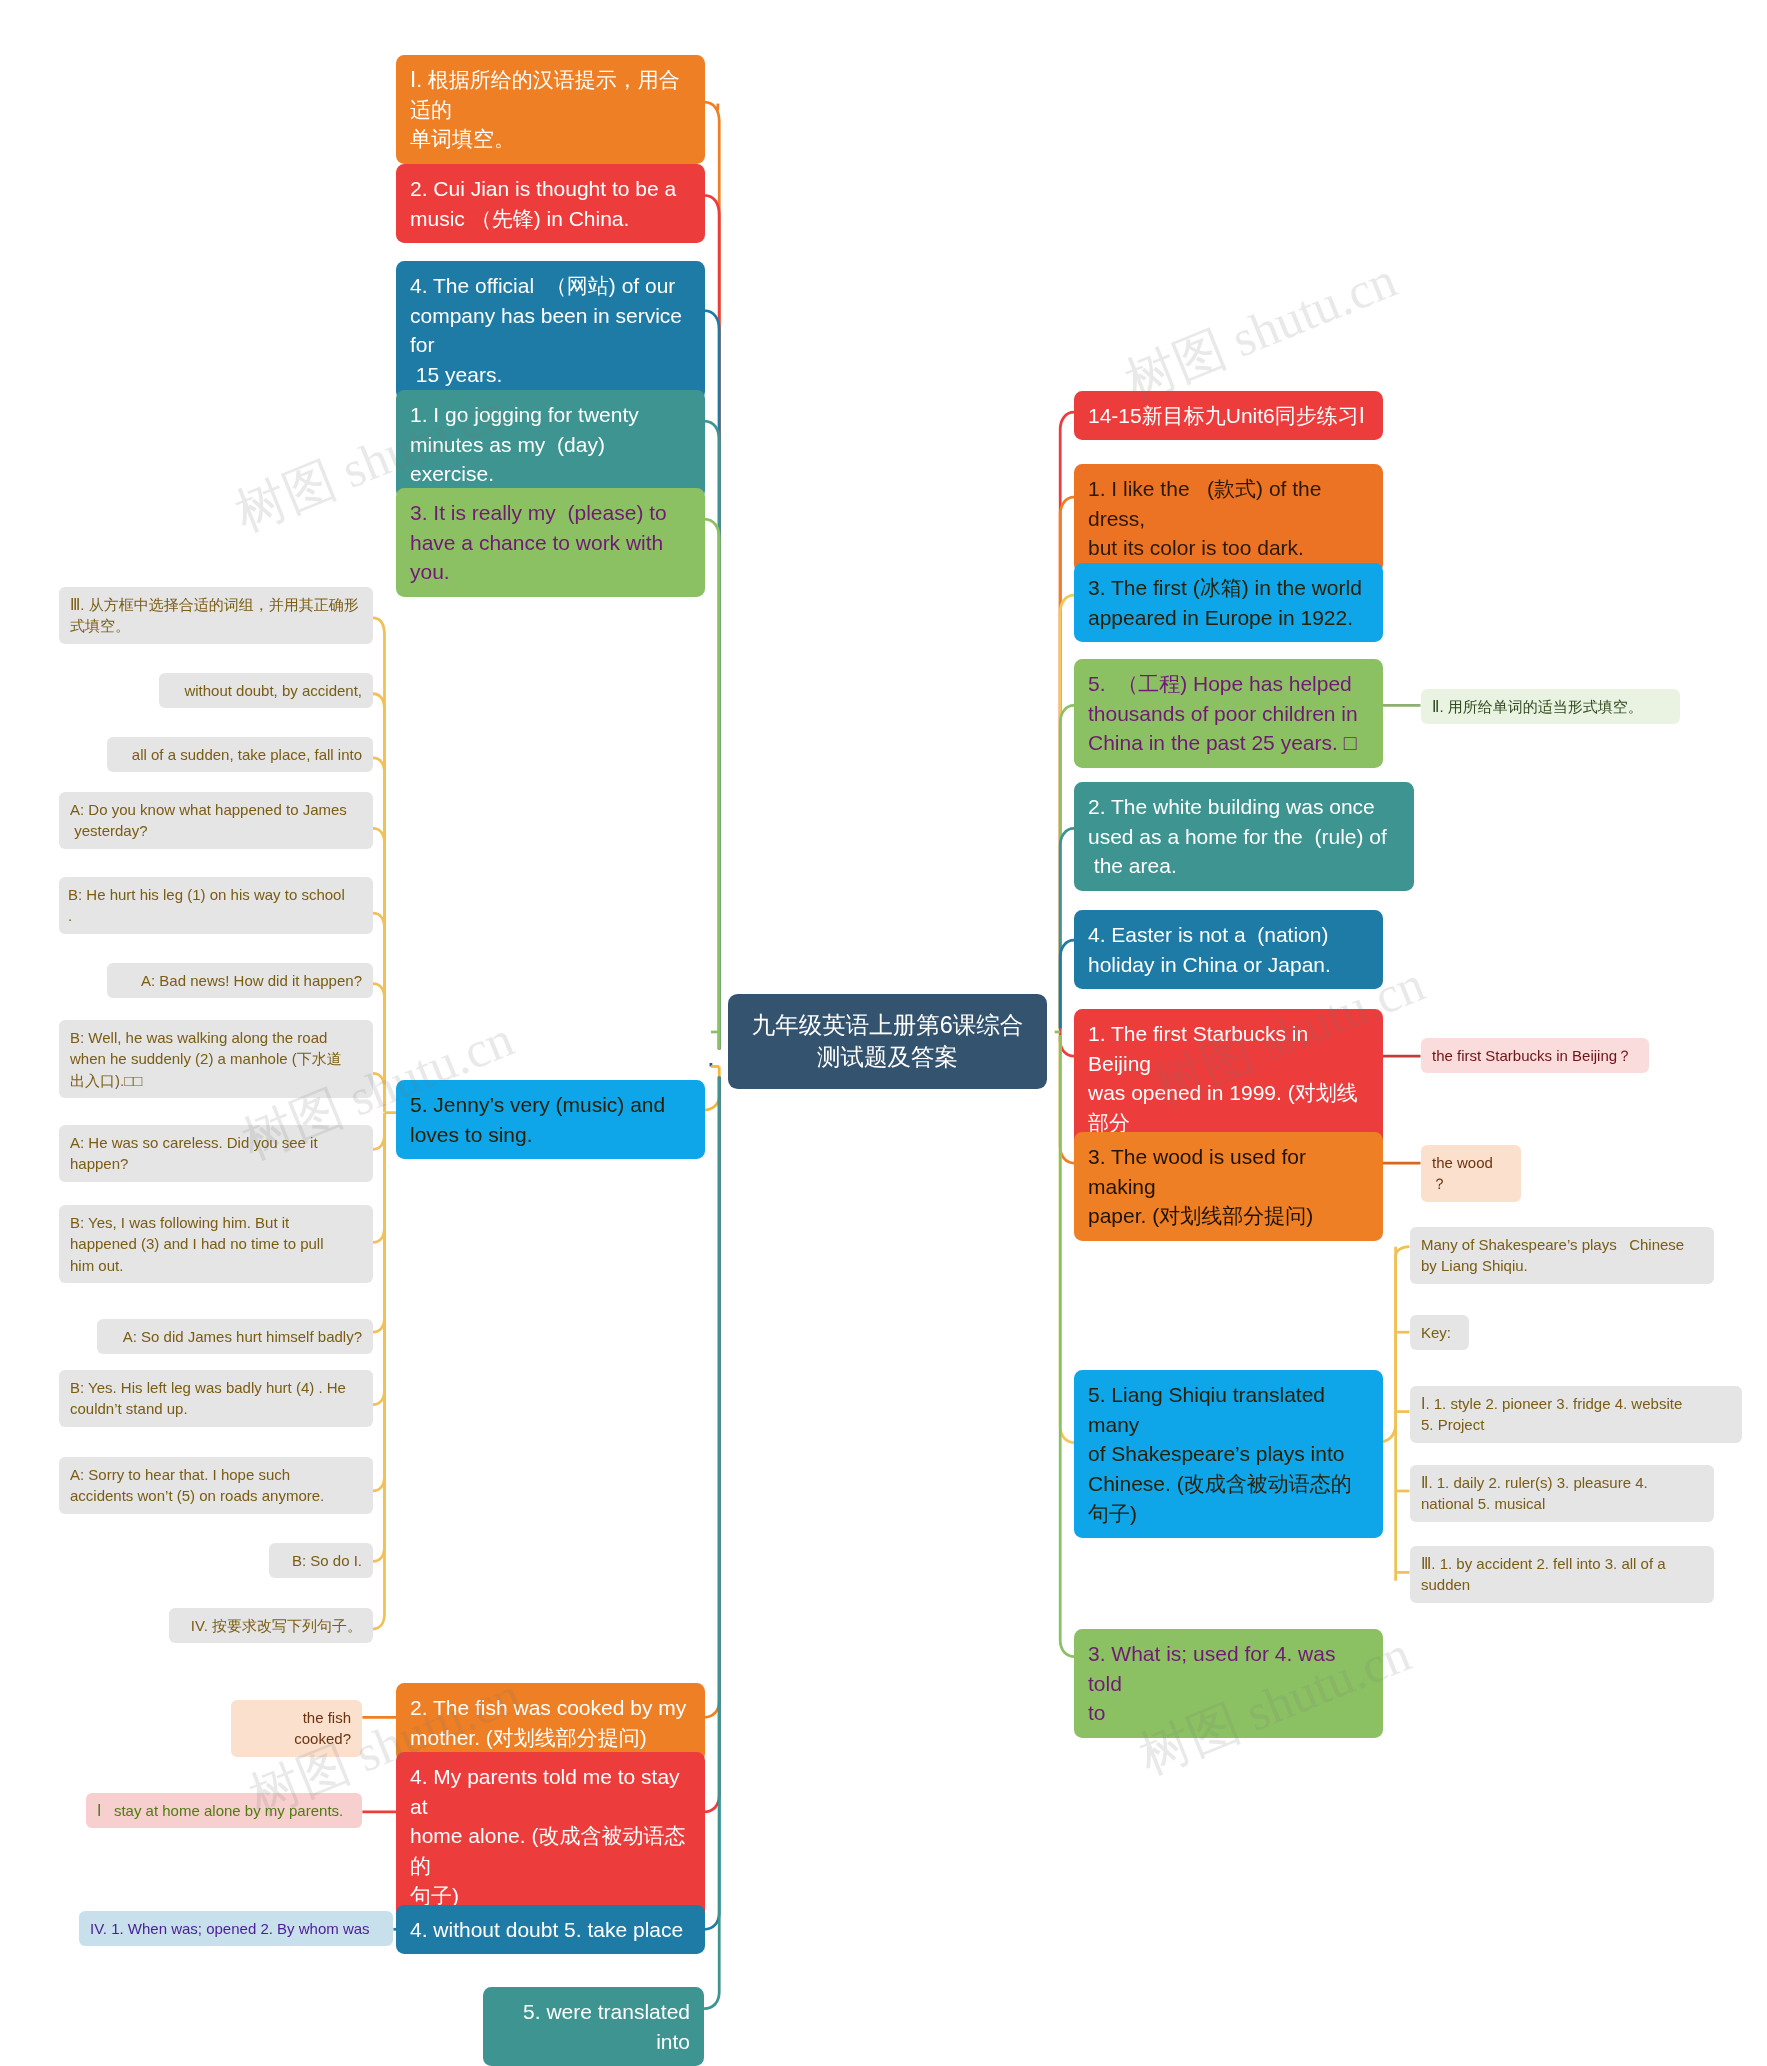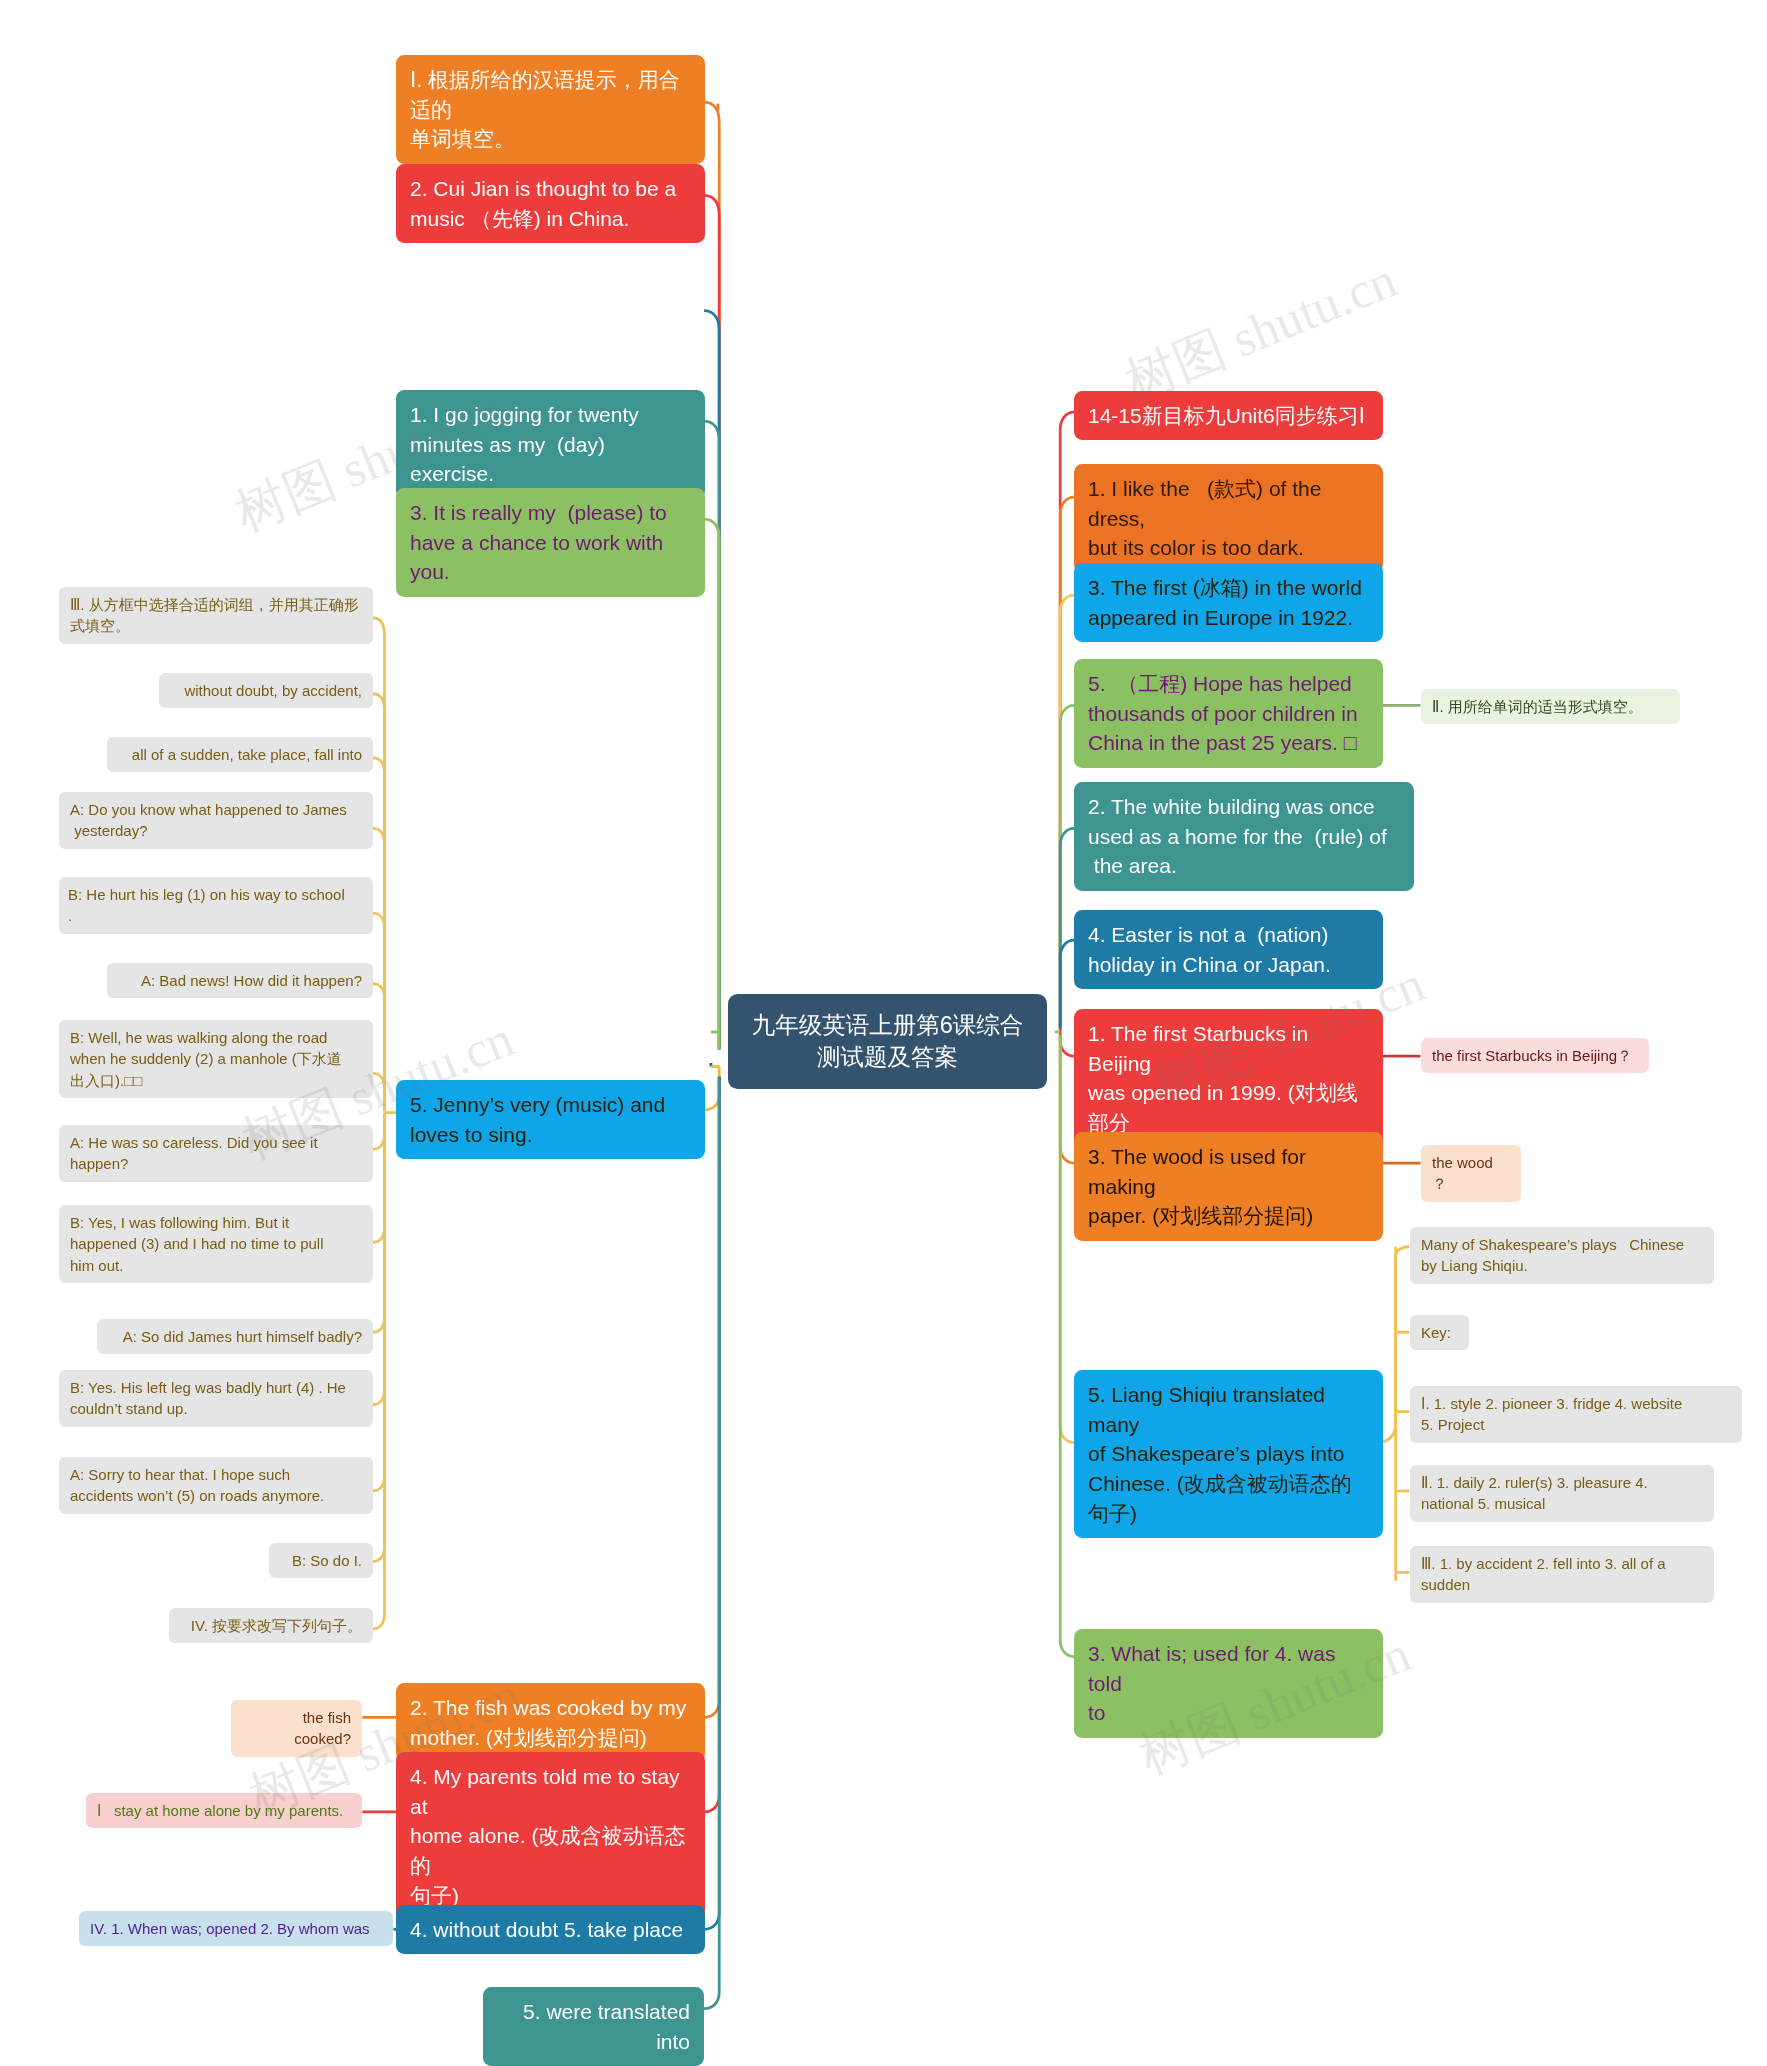--- a/index.html
+++ b/index.html
@@ -142,20 +142,23 @@
   </svg>
 
   <div id="root-node" class="node c-darkblue" style="left:728px; top:994px; width:319px;">九年级英语上册第6课综合测试题及答案</div>
 
   <div class="node major c-orange" style="left:396px; top:55px; width:309px;">Ⅰ. 根据所给的汉语提示，用合适的
 单词填空。</div>
 
   <div class="node major c-red" style="left:396px; top:164px; width:309px;">2. Cui Jian is thought to be a
 music （先锋) in China.</div>
 
+  <div class="node major c-blue" style="left:396px; top:261px; width:309px;">4. The official  （网站) of our
+company has been in service for
+ 15 years.</div>
 
   <div class="node major c-teal" style="left:396px; top:390px; width:309px;">1. I go jogging for twenty
 minutes as my  (day) exercise.</div>
 
   <div class="node major c-green" style="left:396px; top:488px; width:309px;">3. It is really my  (please) to
 have a chance to work with you.</div>
 
   <div class="node leaf l-cream" style="left:59px; top:587px; width:314px;">Ⅲ. 从方框中选择合适的词组，并用其正确形
 式填空。</div>
 

